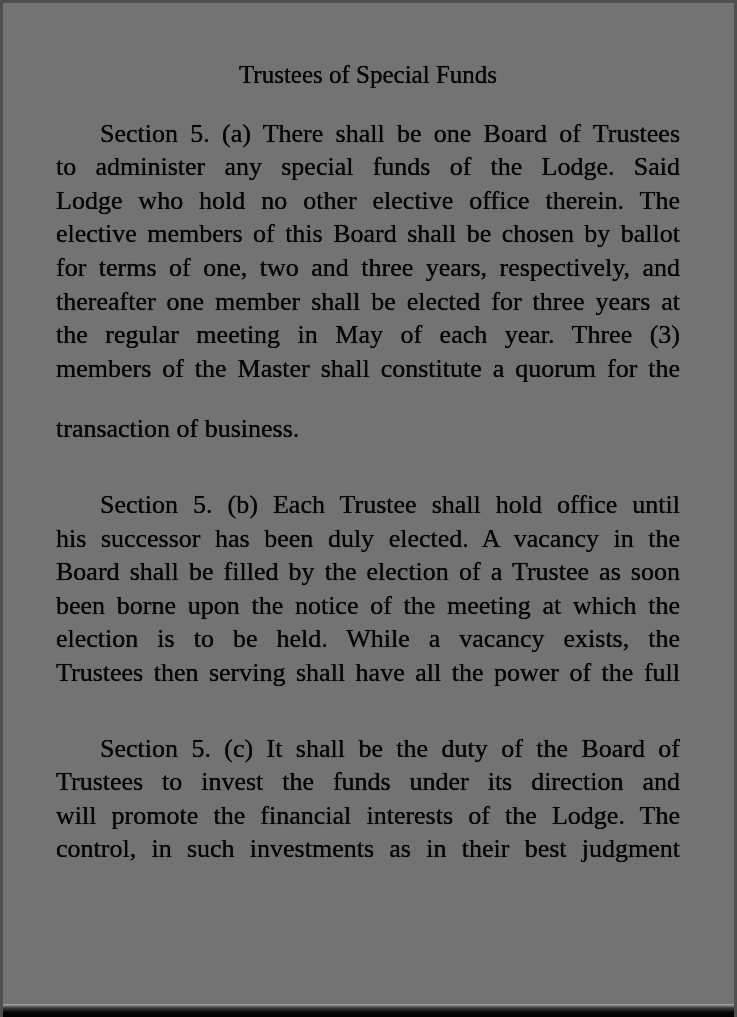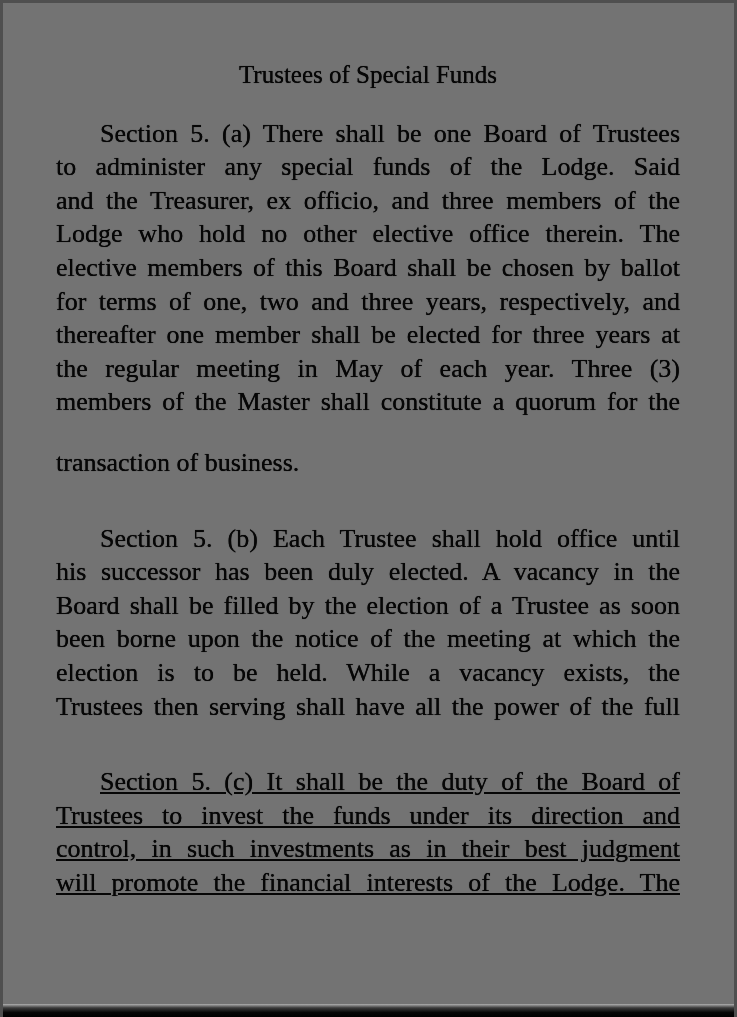--- a/index.html
+++ b/index.html
@@ -24,21 +24,21 @@
   }
   .doc-title {
     font-size: 25px;
     line-height: 33.6px;
     text-align: center;
     font-weight: normal;
     margin-bottom: 25px;
     text-shadow: 0 0 0.7px #000;
   }
   .para { margin-bottom: 42px; }
-  .para:last-child { margin-bottom: 0; text-decoration: underline; }
+  .para:last-child { margin-bottom: 0; }
   .line {
     font-size: 26px;
     line-height: 33.6px;
     text-align: justify;
     text-align-last: justify;
     text-shadow: 0 0 0.7px #000;
   }
   .line.first { padding-left: 44px; }
   .line.lastleft { text-align: center; text-align-last: left; margin-top: 27px; }
   .bottom-bar {
@@ -52,21 +52,20 @@
 <body>
 
 <div class="page">
   <div class="content">
 
     <div class="doc-title">Trustees of Special Funds</div>
 
     <div class="para">
       <div class="line first">Section 5. (a)  There shall be one Board of Trustees</div>
       <div class="line">to administer any special funds of the Lodge.  Said</div>
-      <div class="line">and the Treasurer, ex officio, and three members of the</div>
       <div class="line">Lodge who hold no other elective office therein.  The</div>
       <div class="line">elective members of this Board shall be chosen by ballot</div>
       <div class="line">for terms of one, two and three years, respectively, and</div>
       <div class="line">thereafter one member shall be elected for three years at</div>
       <div class="line">the regular meeting in May of each year.  Three (3)</div>
       <div class="line">members of the Master shall constitute a quorum for the</div>
       <div class="line lastleft">transaction of business.</div>
     </div>
 
     <div class="para">
@@ -74,19 +73,19 @@
       <div class="line">his successor has been duly elected.  A vacancy in the</div>
       <div class="line">Board shall be filled by the election of a Trustee as soon</div>
       <div class="line">been borne upon the notice of the meeting at which the</div>
       <div class="line">election is to be held. While a vacancy exists, the</div>
       <div class="line">Trustees then serving shall have all the power of the full</div>
     </div>
 
     <div class="para">
       <div class="line first">Section 5. (c)  It shall be the duty of the Board of</div>
       <div class="line">Trustees to invest the funds under its direction and</div>
+      <div class="line">will promote the financial interests of the Lodge.  The</div>
       <div class="line">control, in such investments as in their best judgment</div>
-      <div class="line">will promote the financial interests of the Lodge.  The</div>
     </div>
 
   </div>
   <div class="bottom-bar"></div>
 </div>
 
 </body></html>

